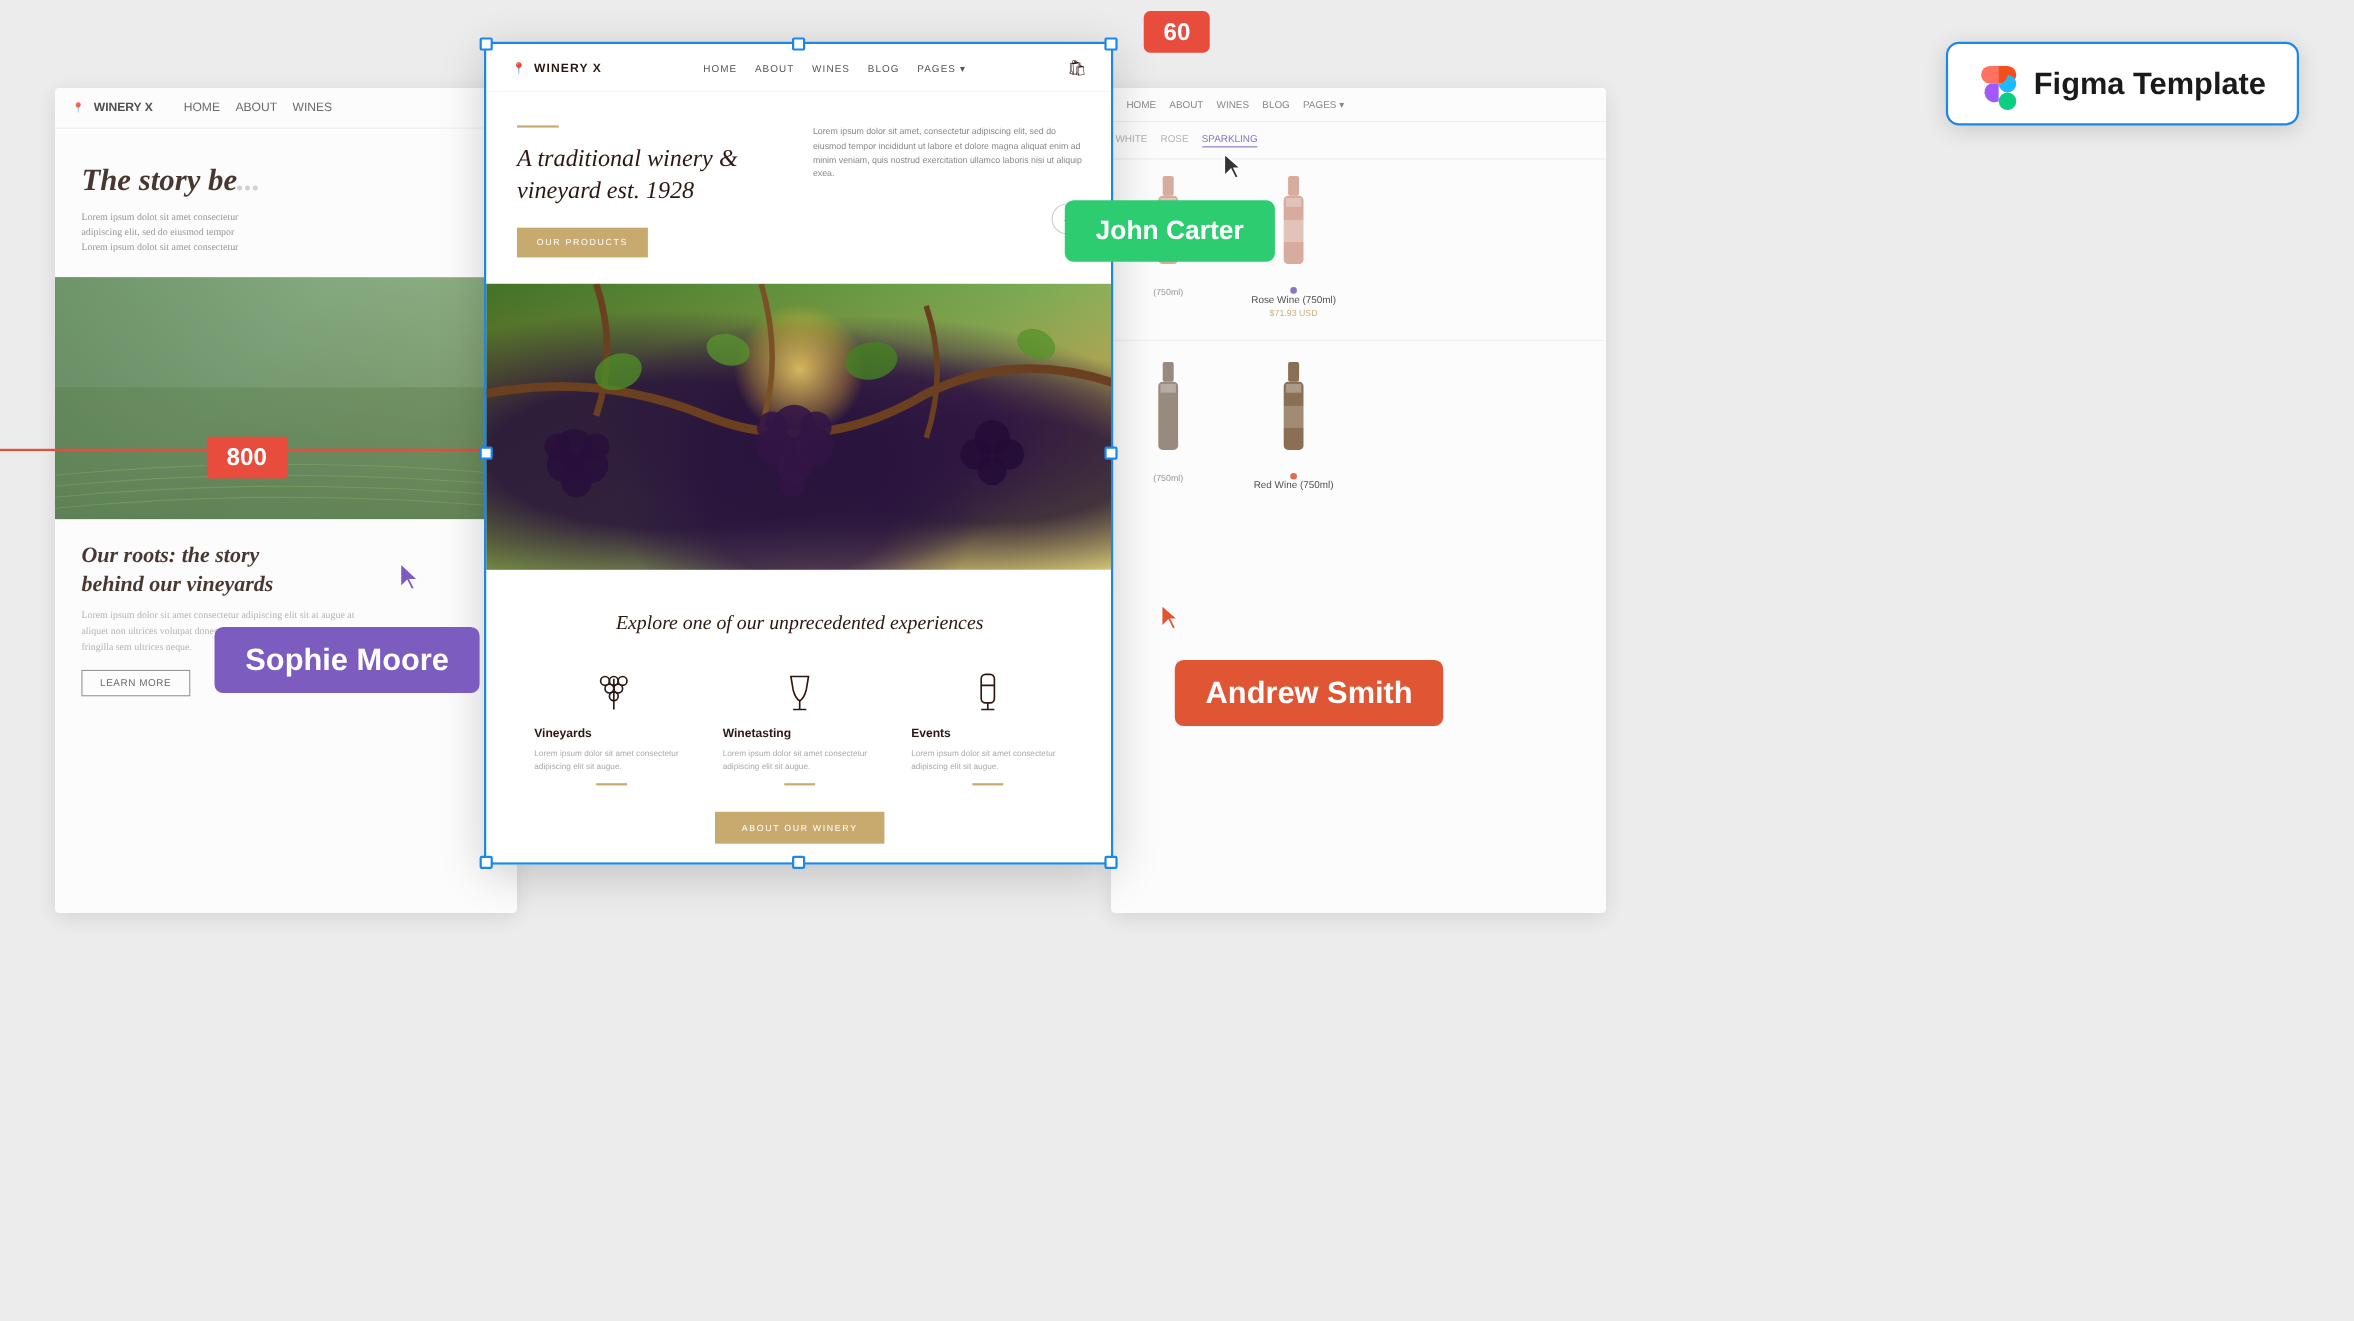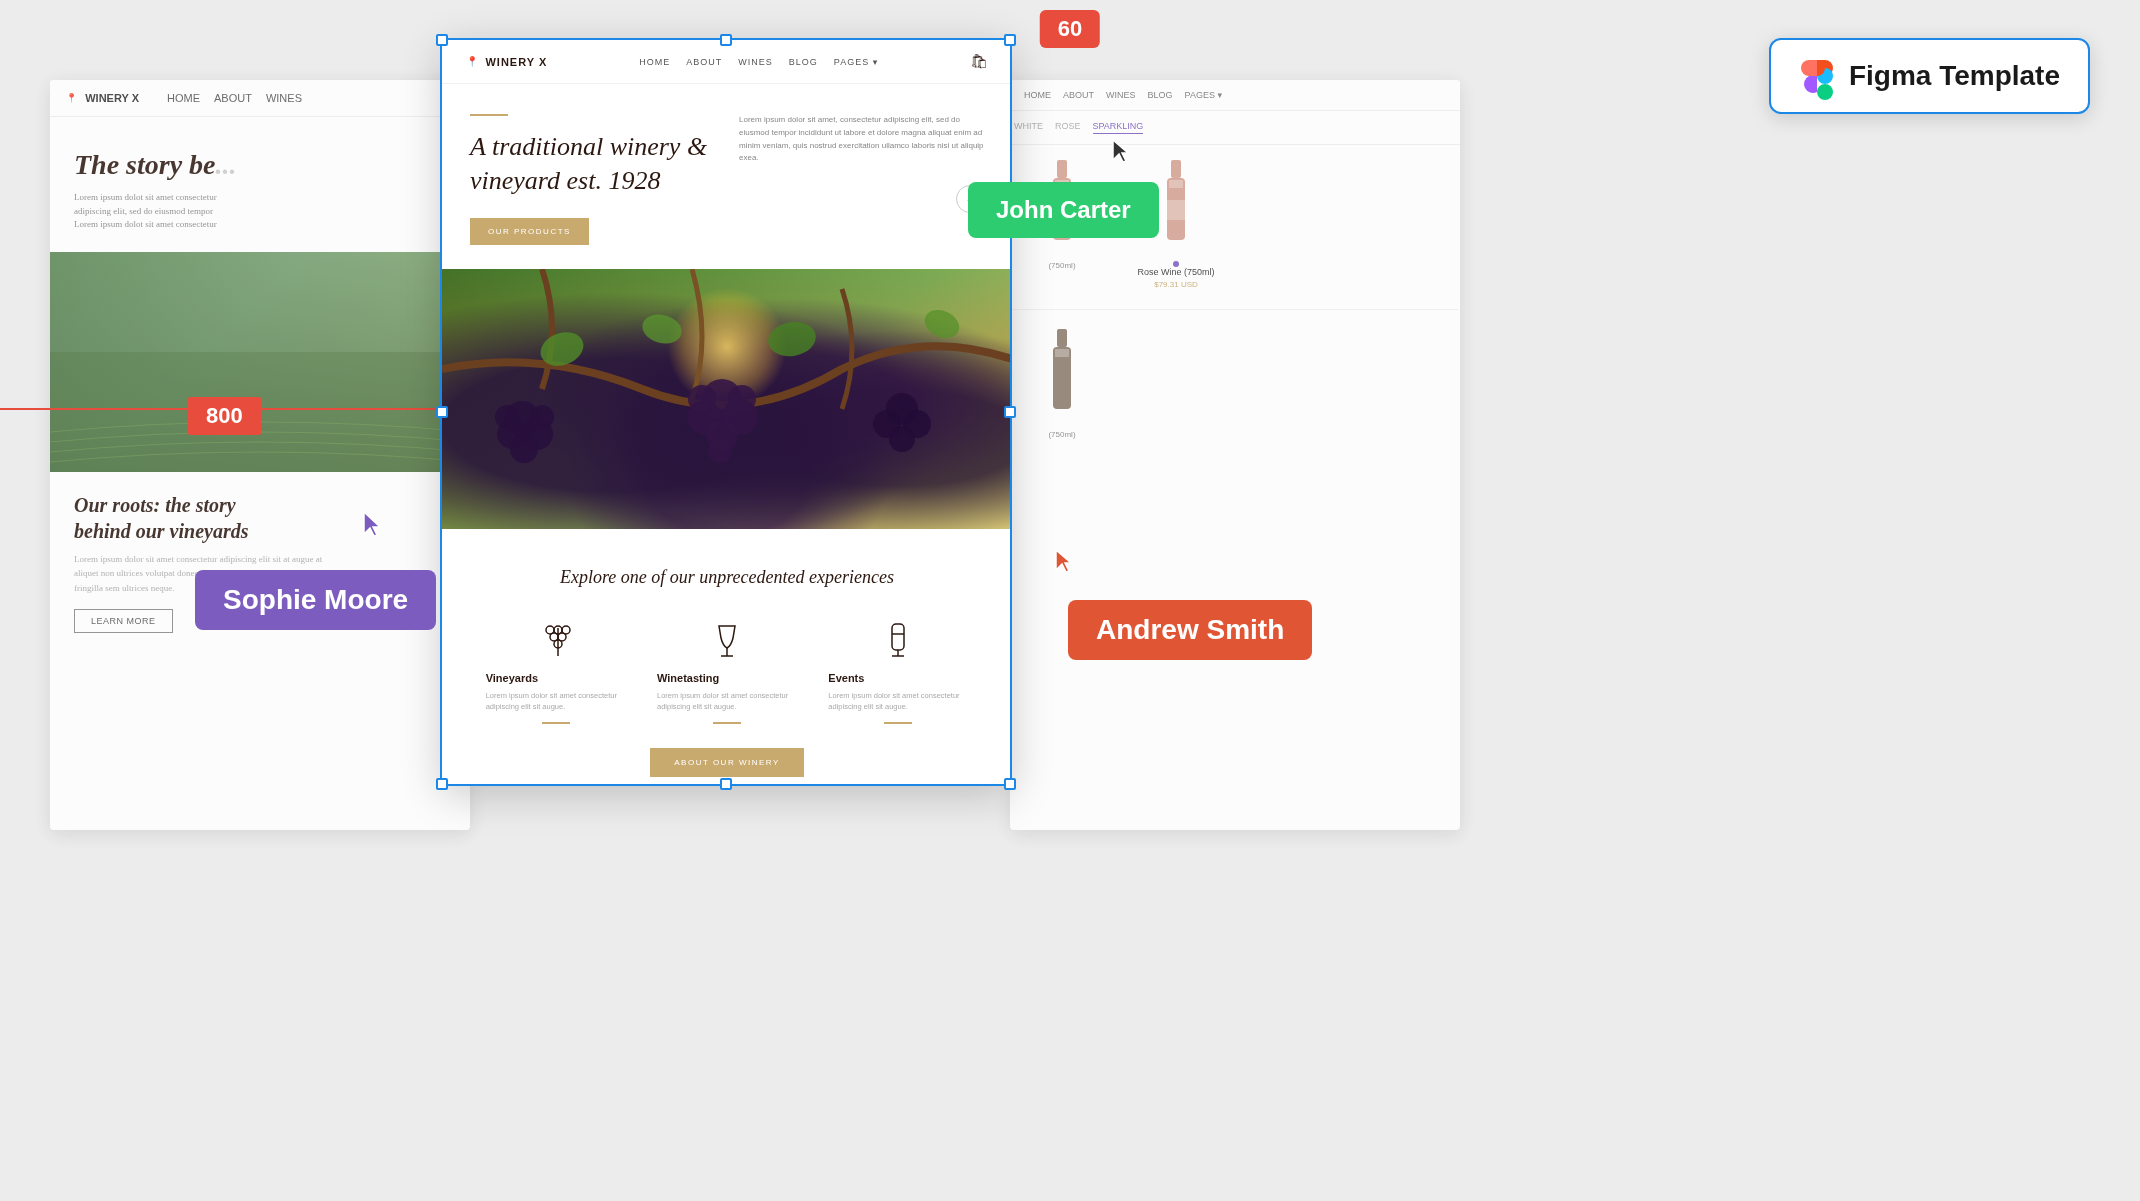--- a/index.html
+++ b/index.html
@@ -318,21 +318,21 @@
     .winery-hero-left {
       flex: 1;
     }
     .winery-hero-line {
       width: 38px;
       height: 2px;
       background: #c8a96e;
       margin-bottom: 14px;
     }
     .winery-hero-title {
-      font-size: 26px;
+      font-size: 22px;
       color: #2c1810;
       line-height: 1.3;
       font-style: italic;
       font-weight: normal;
     }
     .winery-hero-btn {
       margin-top: 20px;
       background: #c8a96e;
       color: white;
       border: none;
@@ -623,34 +623,46 @@
           <div class="wine-bottle">
             <svg width="28" height="90" viewBox="0 0 28 90">
               <rect x="9" y="0" width="10" height="18" fill="#d4a090" rx="2"></rect>
               <rect x="5" y="18" width="18" height="62" fill="#d4a090" rx="4"></rect>
               <rect x="7" y="20" width="14" height="8" fill="rgba(255,255,255,0.3)"></rect>
               <rect x="4" y="40" width="20" height="20" fill="white" opacity="0.3"></rect>
             </svg>
           </div>
           <div class="wine-dot"></div>
           <div class="wine-name">Rose Wine (750ml)</div>
-          <div class="wine-price">$79.31 USD</div>
+          <div class="wine-price">$71.93 USD</div>
         </div>
       </div>
 
       <div style="margin-top: 20px; border-top: 1px solid #f0f0f0; padding-top: 14px; display:flex; gap:14px;">
         <div class="wine-card">
           <div class="wine-bottle">
             <svg width="28" height="90" viewBox="0 0 28 90">
               <rect x="9" y="0" width="10" height="18" fill="#8a7a6a" rx="2"></rect>
               <rect x="5" y="18" width="18" height="62" fill="#8a7a6a" rx="4"></rect>
               <rect x="7" y="20" width="14" height="8" fill="rgba(255,255,255,0.3)"></rect>
             </svg>
           </div>
           <div style="font-size:8px; color:#888; font-family:sans-serif;">(750ml)</div>
+        </div>
+        <div class="wine-card">
+          <div class="wine-bottle">
+            <svg width="28" height="90" viewBox="0 0 28 90">
+              <rect x="9" y="0" width="10" height="18" fill="#7a5a3a" rx="2"></rect>
+              <rect x="5" y="18" width="18" height="62" fill="#7a5a3a" rx="4"></rect>
+              <rect x="7" y="20" width="14" height="8" fill="rgba(255,255,255,0.3)"></rect>
+              <rect x="4" y="40" width="20" height="20" fill="white" opacity="0.2"></rect>
+            </svg>
+          </div>
+          <div class="wine-dot wine-dot-red"></div>
+          <div class="wine-name">Red Wine (750ml)</div>
         </div>
       </div>
     </div>
   </div>
 
   <div style="position:absolute; left:1110px; top:138px; z-index:200;">
     <svg width="22" height="26" viewBox="0 0 22 26">
       <path d="M3,2 L3,22 L9,16 L13,24 L16,23 L12,15 L18,15 Z" fill="#333" stroke="white" stroke-width="1.5"></path>
     </svg>
   </div>

